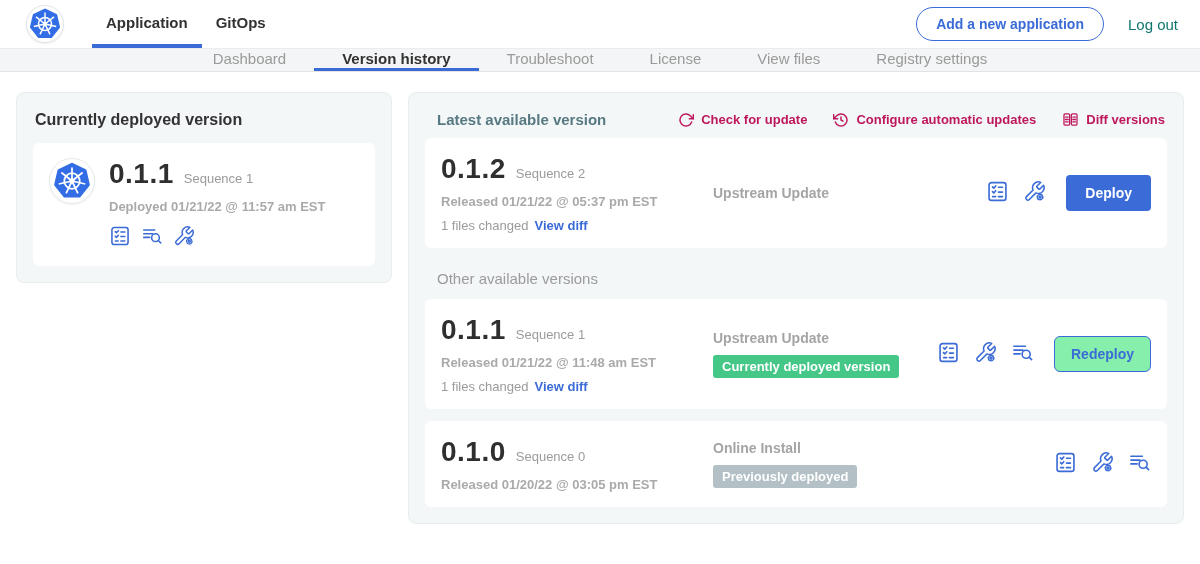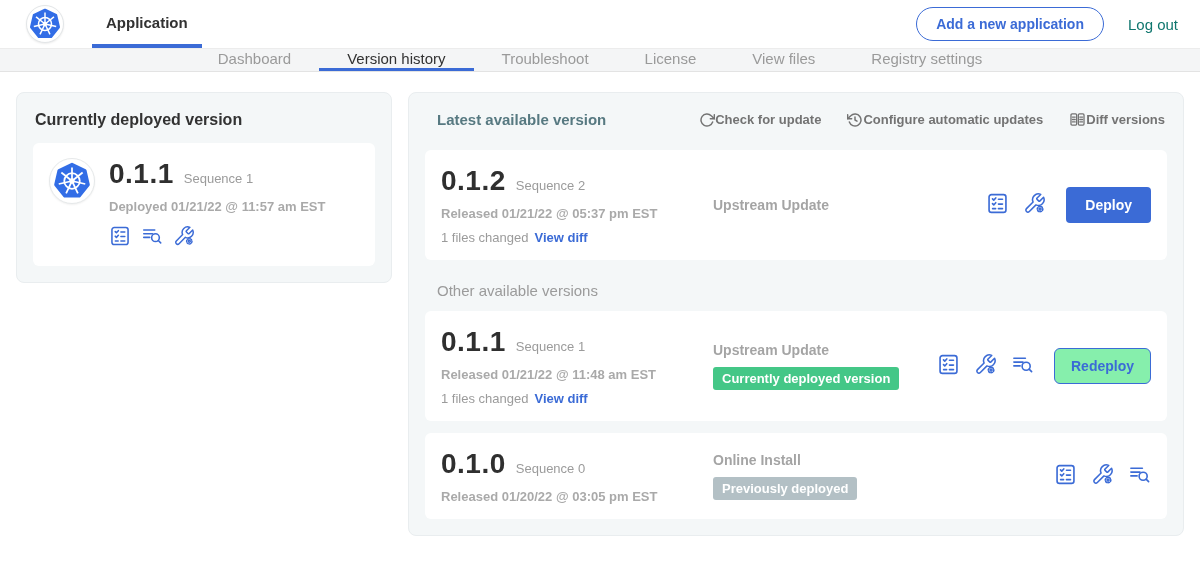--- a/index.html
+++ b/index.html
@@ -19,45 +19,45 @@
   .pill-btn { align-self:center; margin-right:24px; background:#fff; border:1px solid #3b6bd6;
     color:#3b6bd6; font-weight:bold; font-size:14px; padding:8px 19px; border-radius:999px; cursor:pointer;
     font-family:"Liberation Sans", sans-serif; }
   .logout { align-self:center; margin-right:22px; font-size:15px; color:#0f766e; cursor:pointer; }
 
   
   .subnav { height:24px; background:#f4f5f6; border-top:1px solid #ececec; border-bottom:1px solid #e3e3e3;
     display:flex; justify-content:center; }
   .subnav-item { display:flex; align-items:center; padding:0 28px; font-size:15px; color:#9a9a9a;
     cursor:pointer; border-bottom:3px solid transparent; }
-  .subnav-item.active { color:#323232; font-weight:normal; border-bottom-color:#3b6bd6; }
+  .subnav-item.active { color:#323232; font-weight:bold; border-bottom-color:#3b6bd6; }
 
   
   .main { display:flex; align-items:flex-start; gap:16px; padding:20px 16px; }
 
   .panel { background:#f4f7f8; border:1px solid #e9edef; border-radius:8px; }
   .deployed-panel { width:376px; padding:18px 16px 16px; }
   .deployed-panel h2 { font-size:16px; font-weight:bold; color:#323232; margin:0 0 14px 2px; }
   .deployed-card { background:#fff; border-radius:6px; padding:15px 16px; display:flex; gap:14px; align-items:flex-start; }
   .deployed-logo { width:46px; height:46px; border-radius:50%; background:#fff; border:1px solid #e6e9ea;
     display:flex; align-items:center; justify-content:center; box-shadow:0 1px 2px rgba(0,0,0,.06); }
 
   .ver-line { display:flex; align-items:baseline; }
   .ver-big { font-size:28px; font-weight:bold; color:#2f2f2f; letter-spacing:.5px; }
   .seq { font-size:13px; color:#9b9b9b; margin-left:10px; }
   .meta { font-size:13px; color:#9b9b9b; margin-top:9px; font-weight:bold; opacity:.85; }
   .icon-row { display:flex; gap:10px; margin-top:11px; color:#3b6bd6; }
   .icon-row svg, .card-icons svg { cursor:pointer; }
 
   
   .versions-panel { flex:1; padding:14px 16px 16px; }
-  .panel-head { display:flex; padding:4px 2px 2px 12px; margin-bottom:20px; }
+  .panel-head { display:flex; padding:4px 2px 2px 12px; margin-bottom:8px; }
   .panel-head h3 { font-size:15px; font-weight:bold; color:#577981; }
   .head-actions { margin-left:auto; display:flex; align-items:center; gap:26px; }
-  .head-action { display:flex; align-items:center; color:#737373; font-size:13px; font-weight:bold; cursor:pointer; }
+  .head-action { display:flex; align-items:center; gap:7px; color:#be185d; font-size:13px; font-weight:bold; cursor:pointer; }
 
   .version-card { background:#fff; border-radius:6px; padding:15px 16px; display:flex; align-items:center; }
   .vc-left { flex:0 0 250px; }
   .released { font-size:13px; color:#9b9b9b; font-weight:bold; opacity:.85; margin-top:9px; }
   .files-line { font-size:13px; color:#9b9b9b; margin-top:9px; }
   .view-diff { color:#3b6bd6; font-weight:bold; margin-left:6px; cursor:pointer; }
   .vc-mid { flex:1; padding-left:22px; }
   .source { font-size:14px; color:#9b9b9b; font-weight:bold; opacity:.9; }
   .badge { display:inline-block; margin-top:9px; font-size:13px; font-weight:bold; color:#fff;
     padding:4px 9px; border-radius:3px; }
@@ -88,20 +88,21 @@
           <line x1="12" y1="12" x2="8.27" y2="19.75"></line>
             <line x1="12" y1="12" x2="3.62" y2="13.91"></line>
           <line x1="12" y1="12" x2="5.28" y2="6.64"></line>
         </g>
         <circle cx="12" cy="12" r="1.7" fill="#fff"></circle>
       </svg>
     </span>
   </div>
   <nav class="app-tabs">
     <div class="app-tab active">Application</div>
+    <div class="app-tab">GitOps</div>
   </nav>
   <div class="top-spacer"></div>
   <button class="pill-btn">Add a new application</button>
   <div class="logout">Log out</div>
 </header>
 
 <nav class="subnav">
   <div class="subnav-item">Dashboard</div>
   <div class="subnav-item active">Version history</div>
   <div class="subnav-item">Troubleshoot</div>

